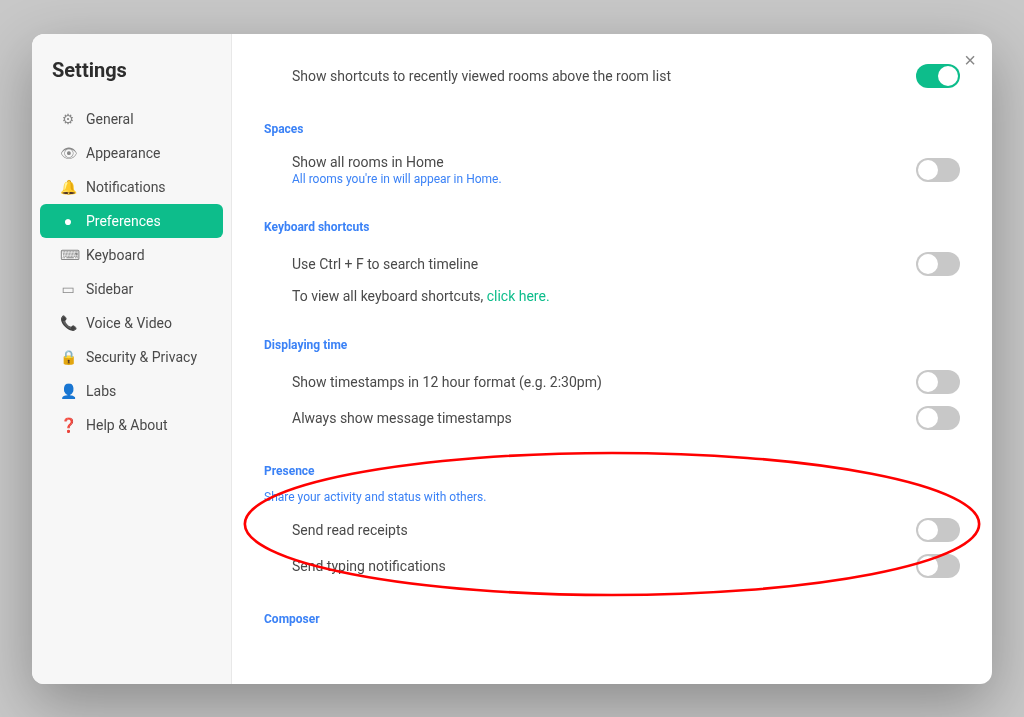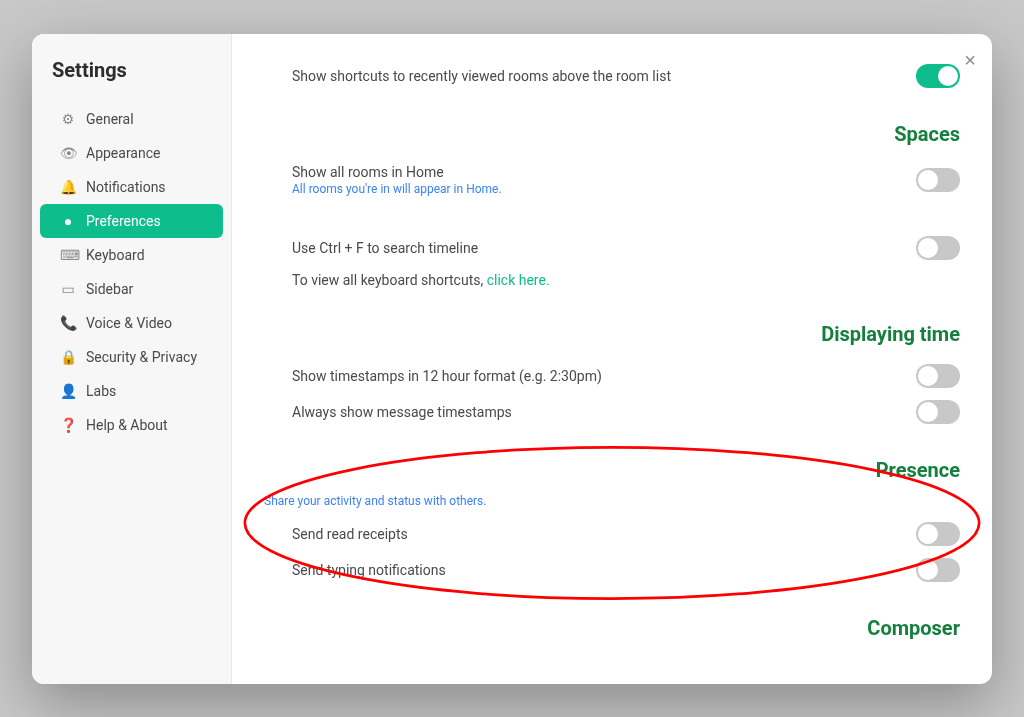--- a/index.html
+++ b/index.html
@@ -87,25 +87,24 @@
       font-size: 20px;
       color: #888;
       cursor: pointer;
       line-height: 1;
       z-index: 10;
     }
     .section {
       margin-bottom: 28px;
     }
     .section-title {
-      font-size: 20px;
+      font-size: 12px;
       font-weight: 700;
-      color: #15803d;
+      color: #3b82f6;
       margin-bottom: 12px;
-      text-align: right;
     }
     .setting-row {
       display: flex;
       align-items: center;
       justify-content: space-between;
       padding: 6px 0;
       margin-left: 28px;
     }
     .setting-label {
       font-size: 14px;
@@ -226,20 +225,21 @@
         <div class="setting-row">
           <div class="setting-label-group">
             <div class="setting-label">Show all rooms in Home</div>
             <div class="setting-sublabel">All rooms you're in will appear in Home.</div>
           </div>
           <div class="toggle off"></div>
         </div>
       </div>
 
       <div class="section">
+        <div class="section-title">Keyboard shortcuts</div>
         <div class="setting-row">
           <span class="setting-label">Use Ctrl + F to search timeline</span>
           <div class="toggle off"></div>
         </div>
         <div class="setting-row">
           <span class="setting-label">
             <span>To view all keyboard shortcuts, </span><a class="link-text" href="#">click here.</a>
           </span>
         </div>
       </div>

